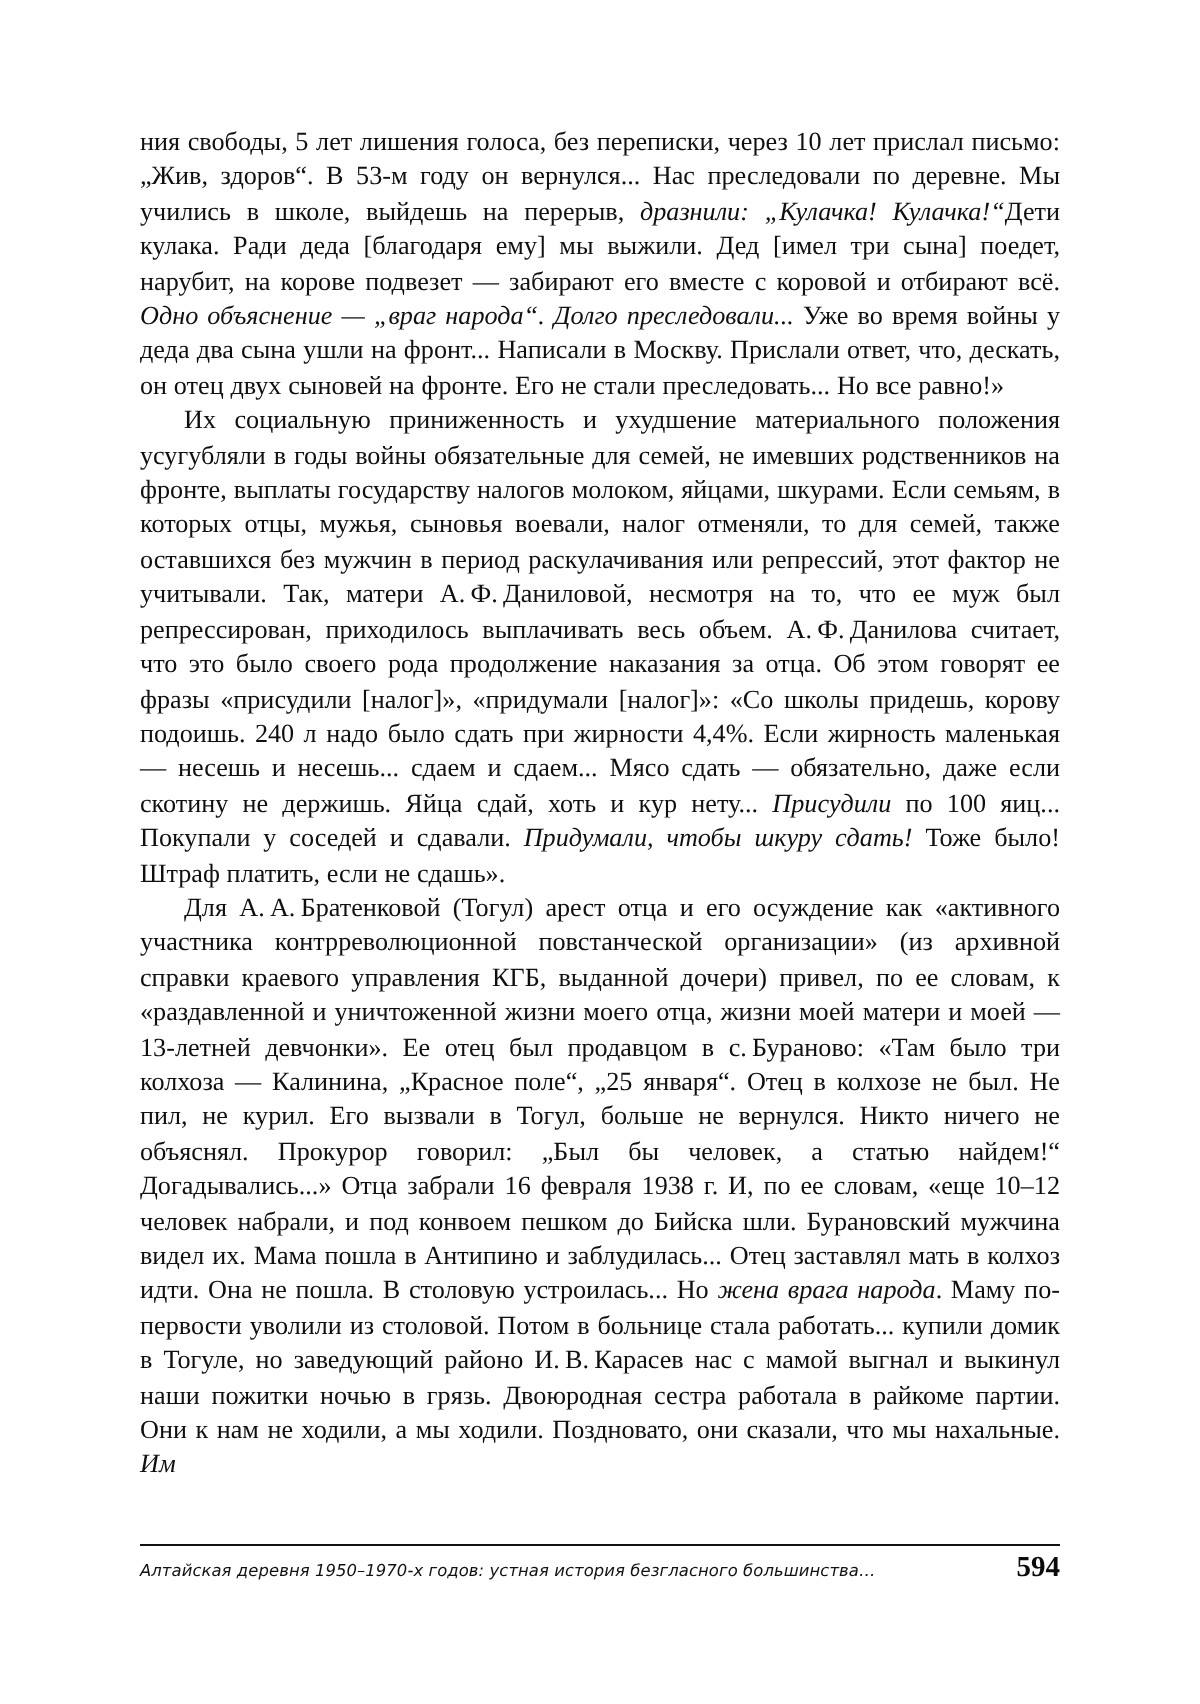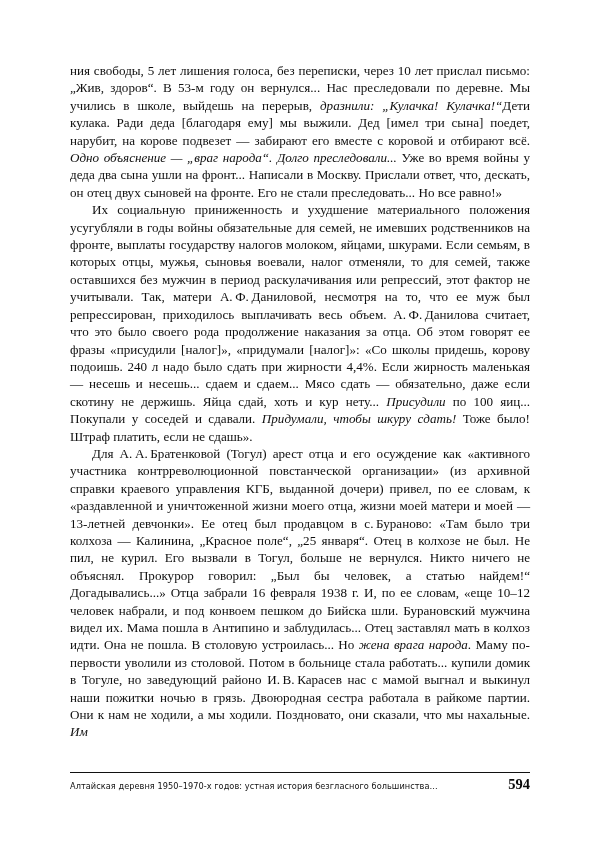--- a/index.html
+++ b/index.html
@@ -44,20 +44,21 @@
     top: 772px;
     width: 460px;
     border-top: 1.4px solid #111;
     padding-top: 3px;
     display: flex;
     align-items: baseline;
     justify-content: space-between;
   }
   .footer-title {
     font-family: "DejaVu Sans", "Liberation Sans", sans-serif;
+    font-style: italic;
     font-size: 8.2px;
     letter-spacing: 0.05px;
     color: #111;
     white-space: nowrap;
   }
   .page-number {
     font-family: "Liberation Serif", "DejaVu Serif", serif;
     font-weight: bold;
     font-size: 14.5px;
     color: #0b0b0b;

